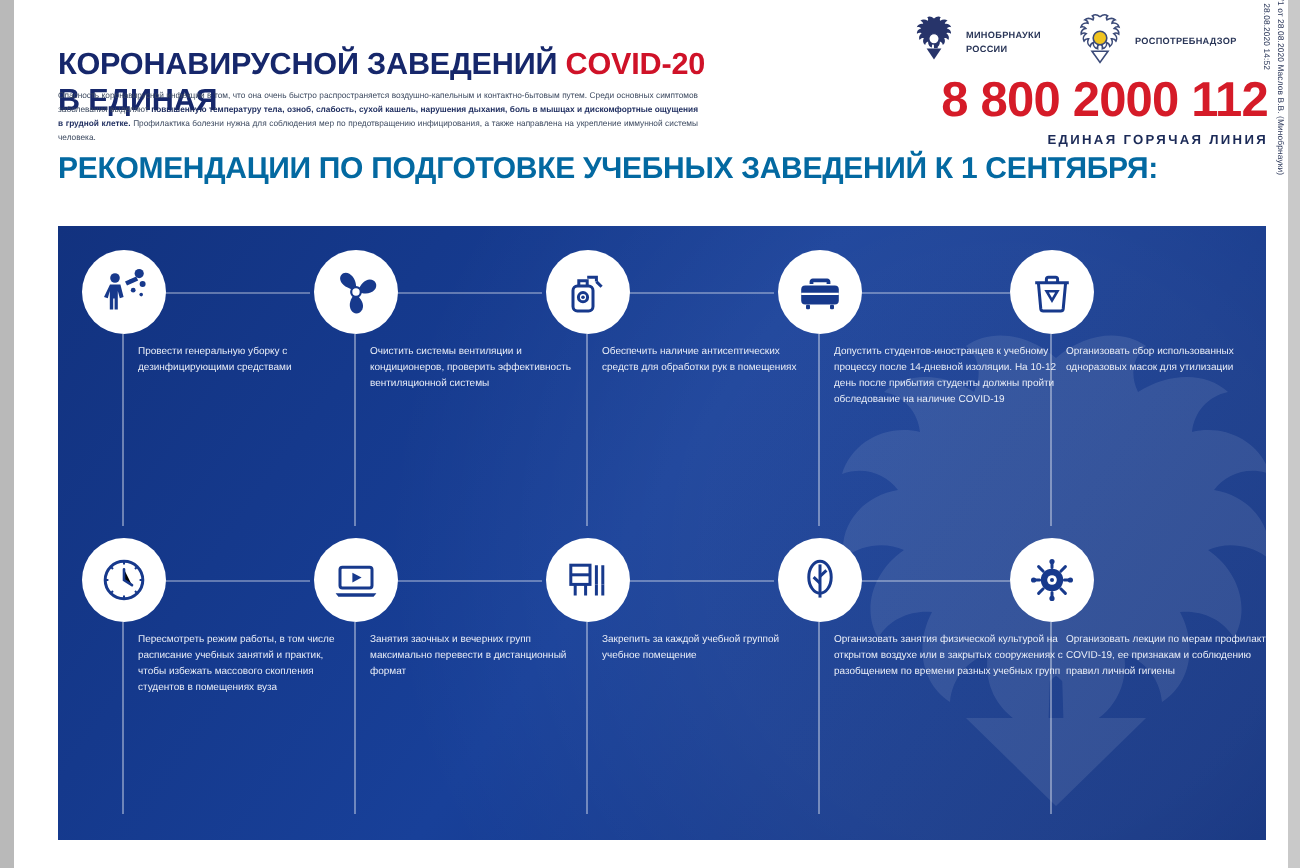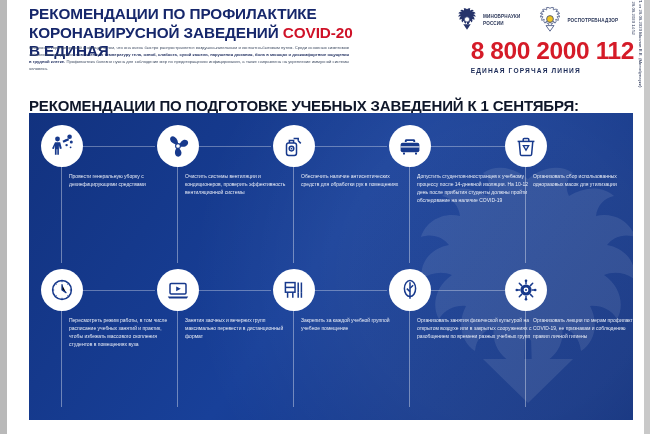--- a/index.html
+++ b/index.html
@@ -48,35 +48,35 @@
     position: absolute; left: 448px; top: 6px;
     display: flex; align-items: center; gap: 18px;
   }
   .logo-unit { display: flex; align-items: center; gap: 5px; }
   .logo-text {
     color: #2a3658; font-size: 4.6px; font-weight: bold;
     line-height: 1.5; letter-spacing: .15px; white-space: pre-line;
   }
 
   .hotline {
-    position: absolute; right: 10px; top: 39px; 
+    position: absolute; right: 10px; top: 39px; text-align: right;
   }
   .hotline-number {
     color: #d51b28; font-size: 24.5px; font-weight: bold;
     letter-spacing: -0.4px; line-height: 1;
   }
   .hotline-label {
     color: #1b2a57; font-size: 6.6px; font-weight: bold;
     letter-spacing: 1.15px; margin-top: 3px;
   }
 
   
   .headline {
-    position: absolute; left: 29px; top: 97px; width: 612px;
-    color: #0f172a; font-size: 15px; font-weight: bold;
+    position: absolute; left: 29px; top: 76px; width: 612px;
+    color: #0369a1; font-size: 15px; font-weight: bold;
     letter-spacing: -0.15px; white-space: nowrap;
   }
 
   
   .panel {
     position: absolute; left: 29px; top: 113px; width: 604px; height: 307px;
     background: #17398c;
     background-image:
       radial-gradient(circle at 78% 52%, rgba(255,255,255,0.055) 0 30%, rgba(255,255,255,0) 62%),
       linear-gradient(125deg, #12327f 0%, #184099 48%, #12327f 100%);
@@ -138,21 +138,21 @@
 <body>
 
 <div id="poster">
 
   <div class="page-edge-left"></div>
   <div class="page-edge-right"></div>
 
   <div class="header">
 
     <div class="head-title">
-      <span>РЕКОМЕНДАЦИИ ПО ПРОФИЛАКТИКЕ</span><br>
+      <br>
       <span>КОРОНАВИРУСНОЙ ЗАВЕДЕНИЙ </span><span class="covid">COVID-20</span><span> В ЕДИНАЯ</span>
     </div>
 
     <div class="head-body">
       <span>Опасность коронавирусной инфекции в том, что она очень быстро распространяется воздушно-капельным и контактно-бытовым путем. Среди основных симптомов заболевания выделяют </span><b>повышенную температуру тела, озноб, слабость, сухой кашель, нарушения дыхания, боль в мышцах и дискомфортные ощущения в грудной клетке.</b><span> Профилактика болезни нужна для соблюдения мер по предотвращению инфицирования, а также направлена на укрепление иммунной системы человека.</span>
     </div>
 
     <div class="logos">
       <div class="logo-unit">
         <span>

